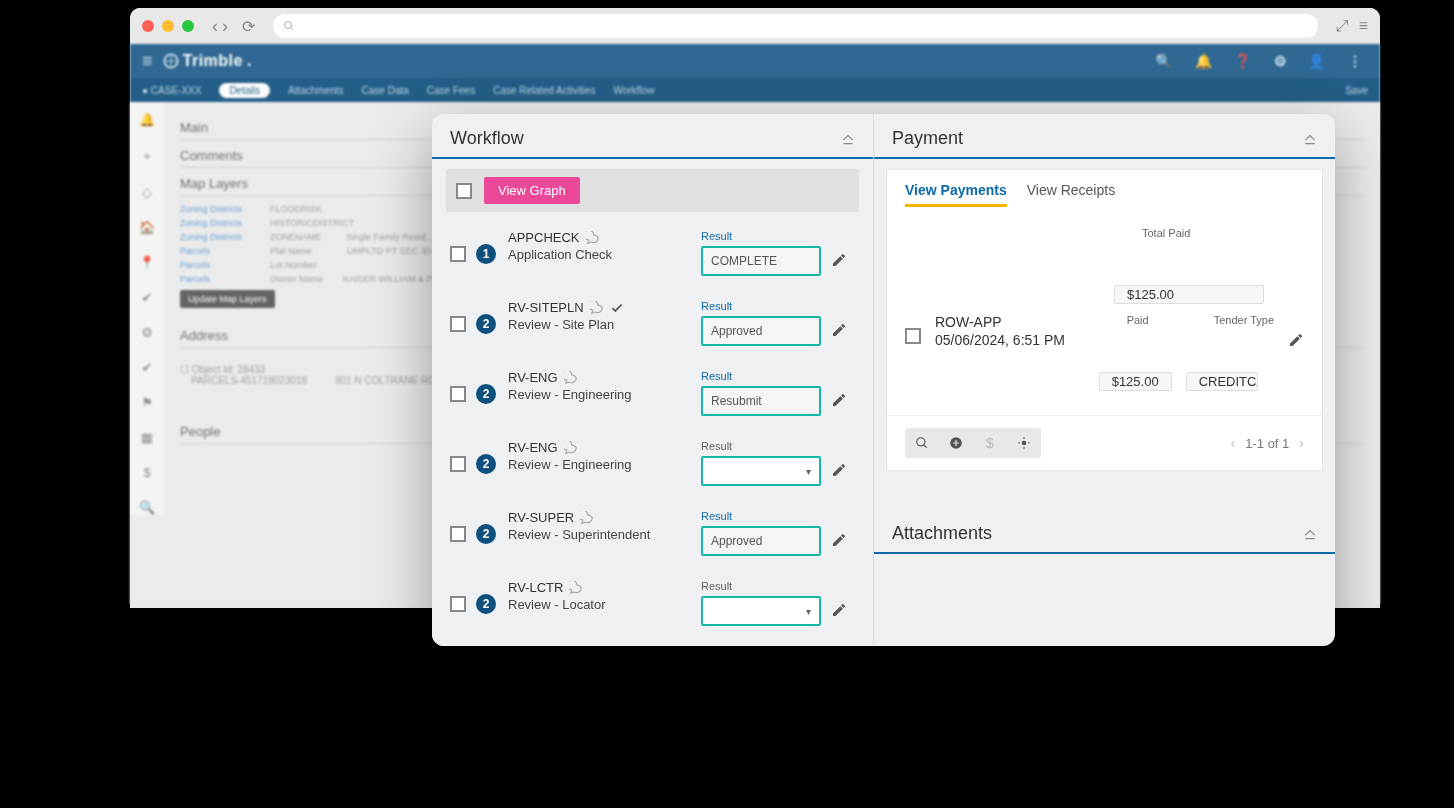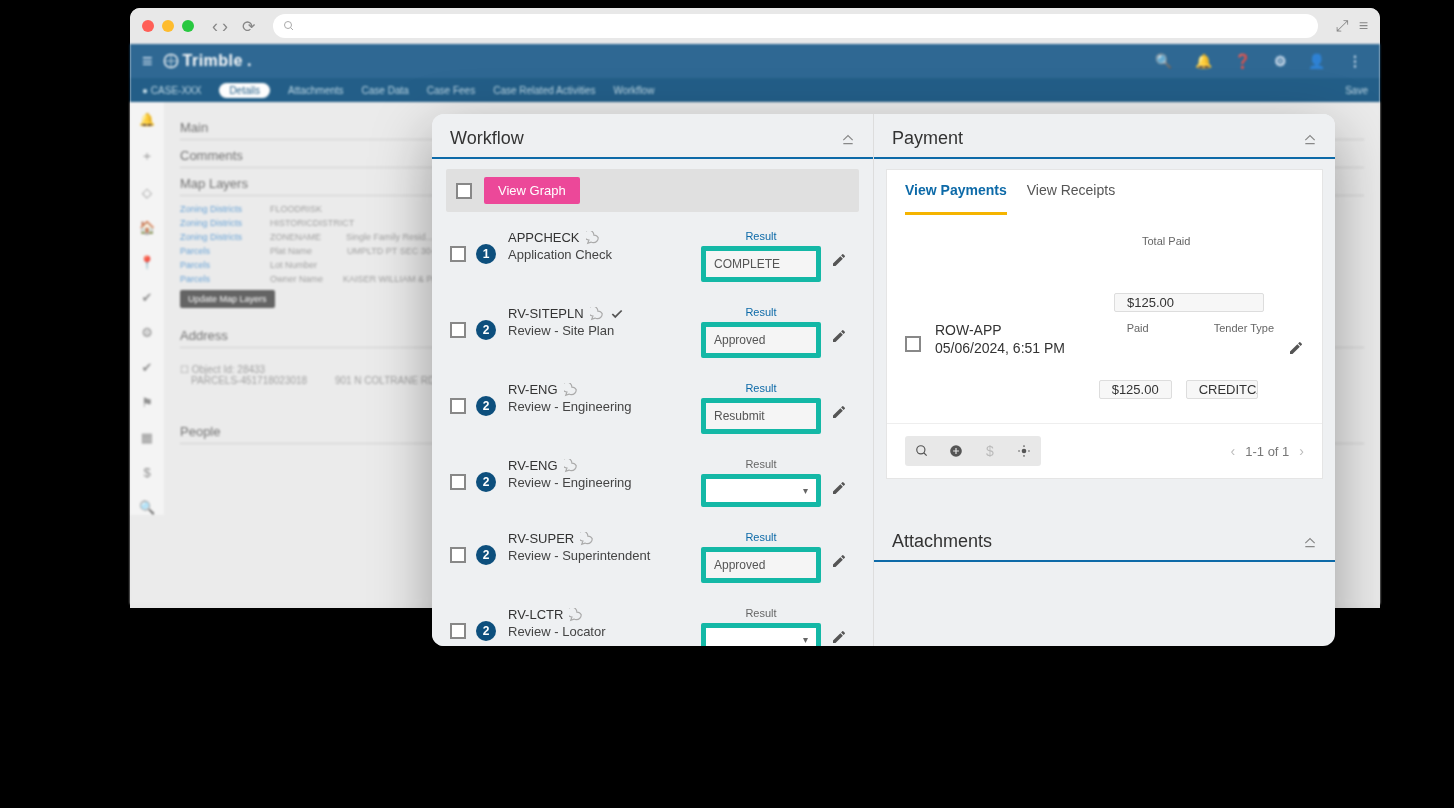--- a/index.html
+++ b/index.html
@@ -117,34 +117,34 @@
   .badge-num {
     width:20px; height:20px; border-radius:50%; background:#0d4f7d;
     color:#fff; font-size:12px; font-weight:bold; display:flex;
     align-items:center; justify-content:center; flex-shrink:0;
   }
   .wf-mid { flex:1; padding-left:2px;}
   .wf-code { font-size:13px; color:#333; font-weight:500; display:flex; align-items:center; gap:6px;}
   .wf-code .comment-ic { color:#aaa; font-size:12px;}
   .wf-code .check-ic { color:#555; font-size:14px;}
   .wf-desc { font-size:13px; color:#444; margin-top:2px;}
-  .wf-right { width:120px;text-align:center; }
+  .wf-right { width:120px; }
   .result-label { font-size:11px; color:#0d6aa8; margin-bottom:4px;}
   .result-label.plain { color:#666; }
   .result-box {
-    border:5px solid #14b8a6; background:#f5f5f5; padding:6px 8px;
+    border:2px solid #14b8a6; background:#f5f5f5; padding:6px 8px;
     font-size:12px; color:#555; border-radius:2px; min-height:30px;
     display:flex; align-items:center; justify-content:space-between;
   }
   .result-box.empty { background:#fff; }
   .caret-down { font-size:10px; color:#666;}
   .edit-ic { color:#555; font-size:15px; padding-top:22px; width:24px; text-align:center;}
   .right .panel-header { background:#eef0f2; border-bottom:2px solid #0d6aa8;}
   .tabs { display:flex; gap:20px; padding:12px 18px 0 18px; font-size:14px;}
-  .tab { color:#555; padding-bottom:14px; cursor:pointer;}
+  .tab { color:#555; padding-bottom:6px; cursor:pointer;}
   .tab.active { color:#0d6aa8; font-weight:600; border-bottom:3px solid #f5b400;}
   .pay-body { padding:10px 18px 14px 18px; }
   .pay-row { display:flex; align-items:flex-start; gap:14px; margin:10px 0;}
   .field-group { display:flex; flex-direction:column; gap:4px;}
   .field-label { font-size:11px; color:#666;margin-left:28px;}
   .field-box {
     border:1px solid #ddd; background:#f7f7f7; padding:1px 12px;
     font-size:13px; color:#333; border-radius:2px; min-width:72px;margin-top:42px;
   }
   .pay-main { flex:1; }

